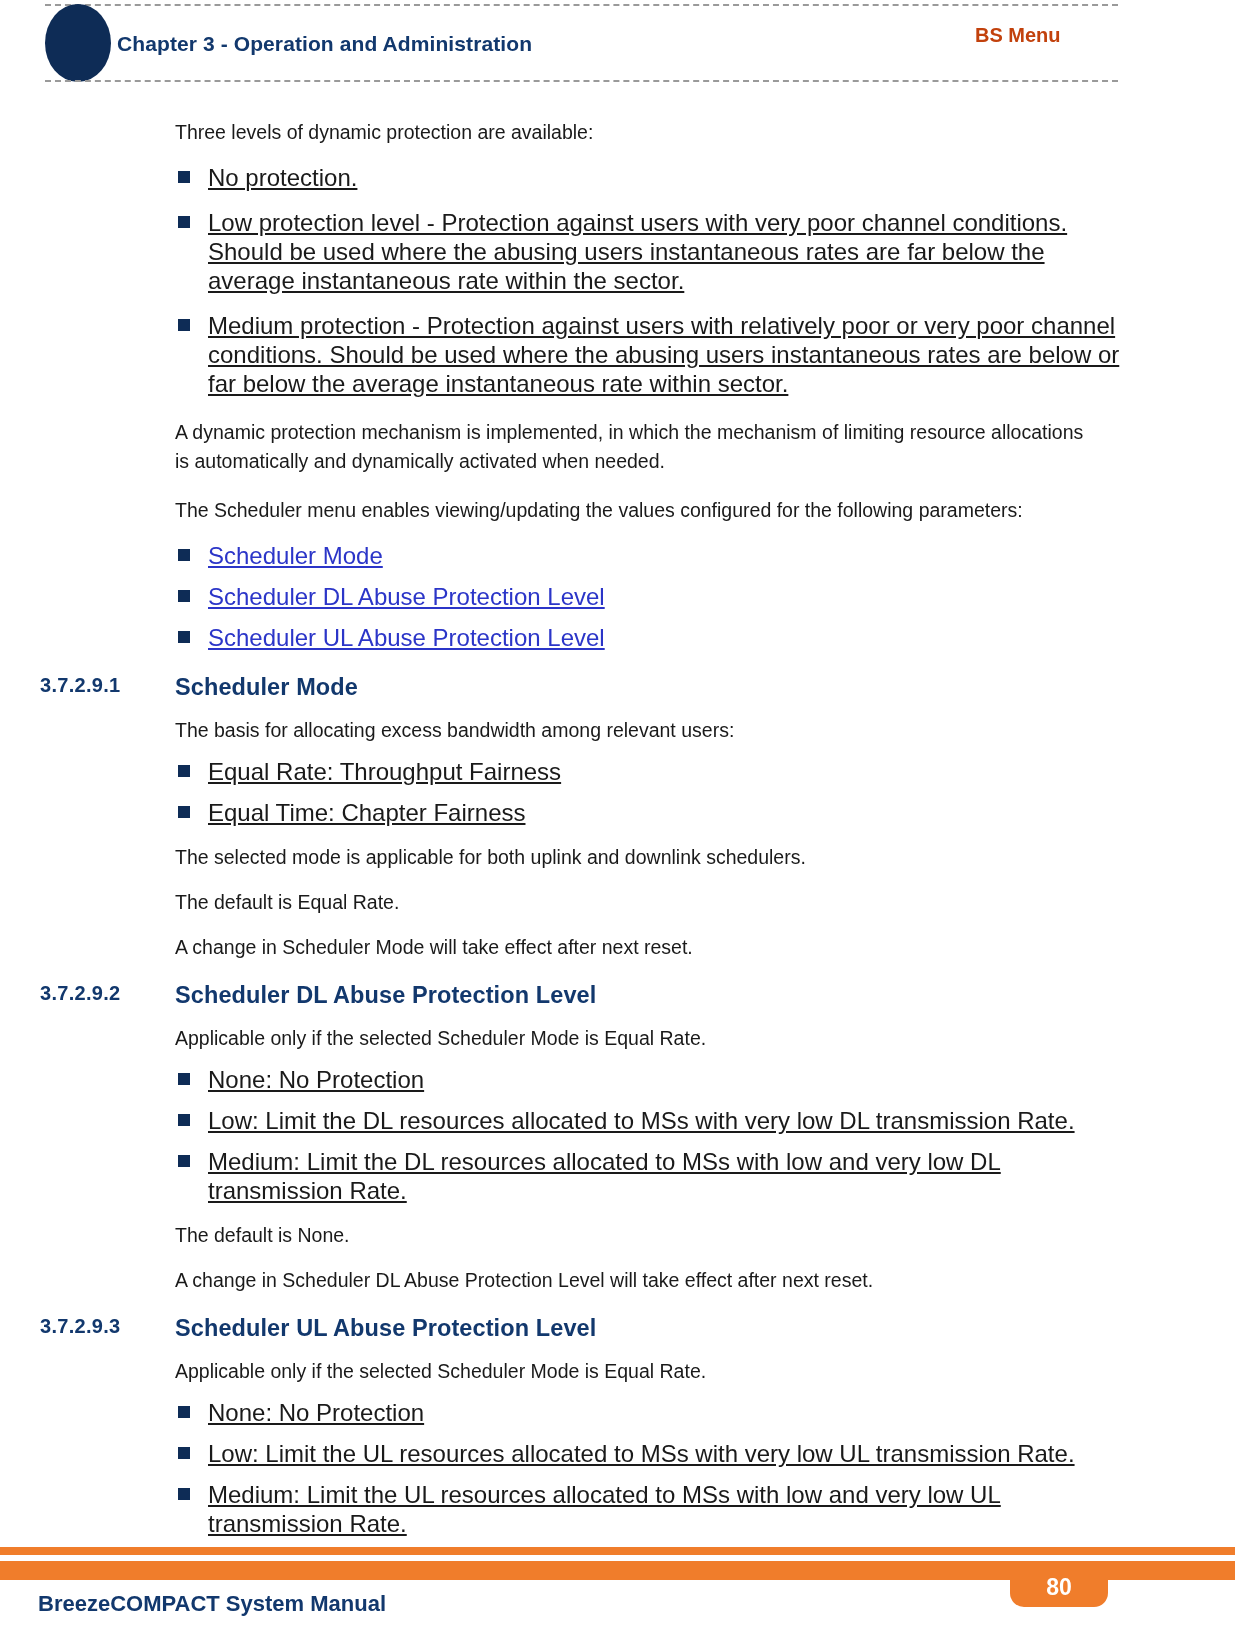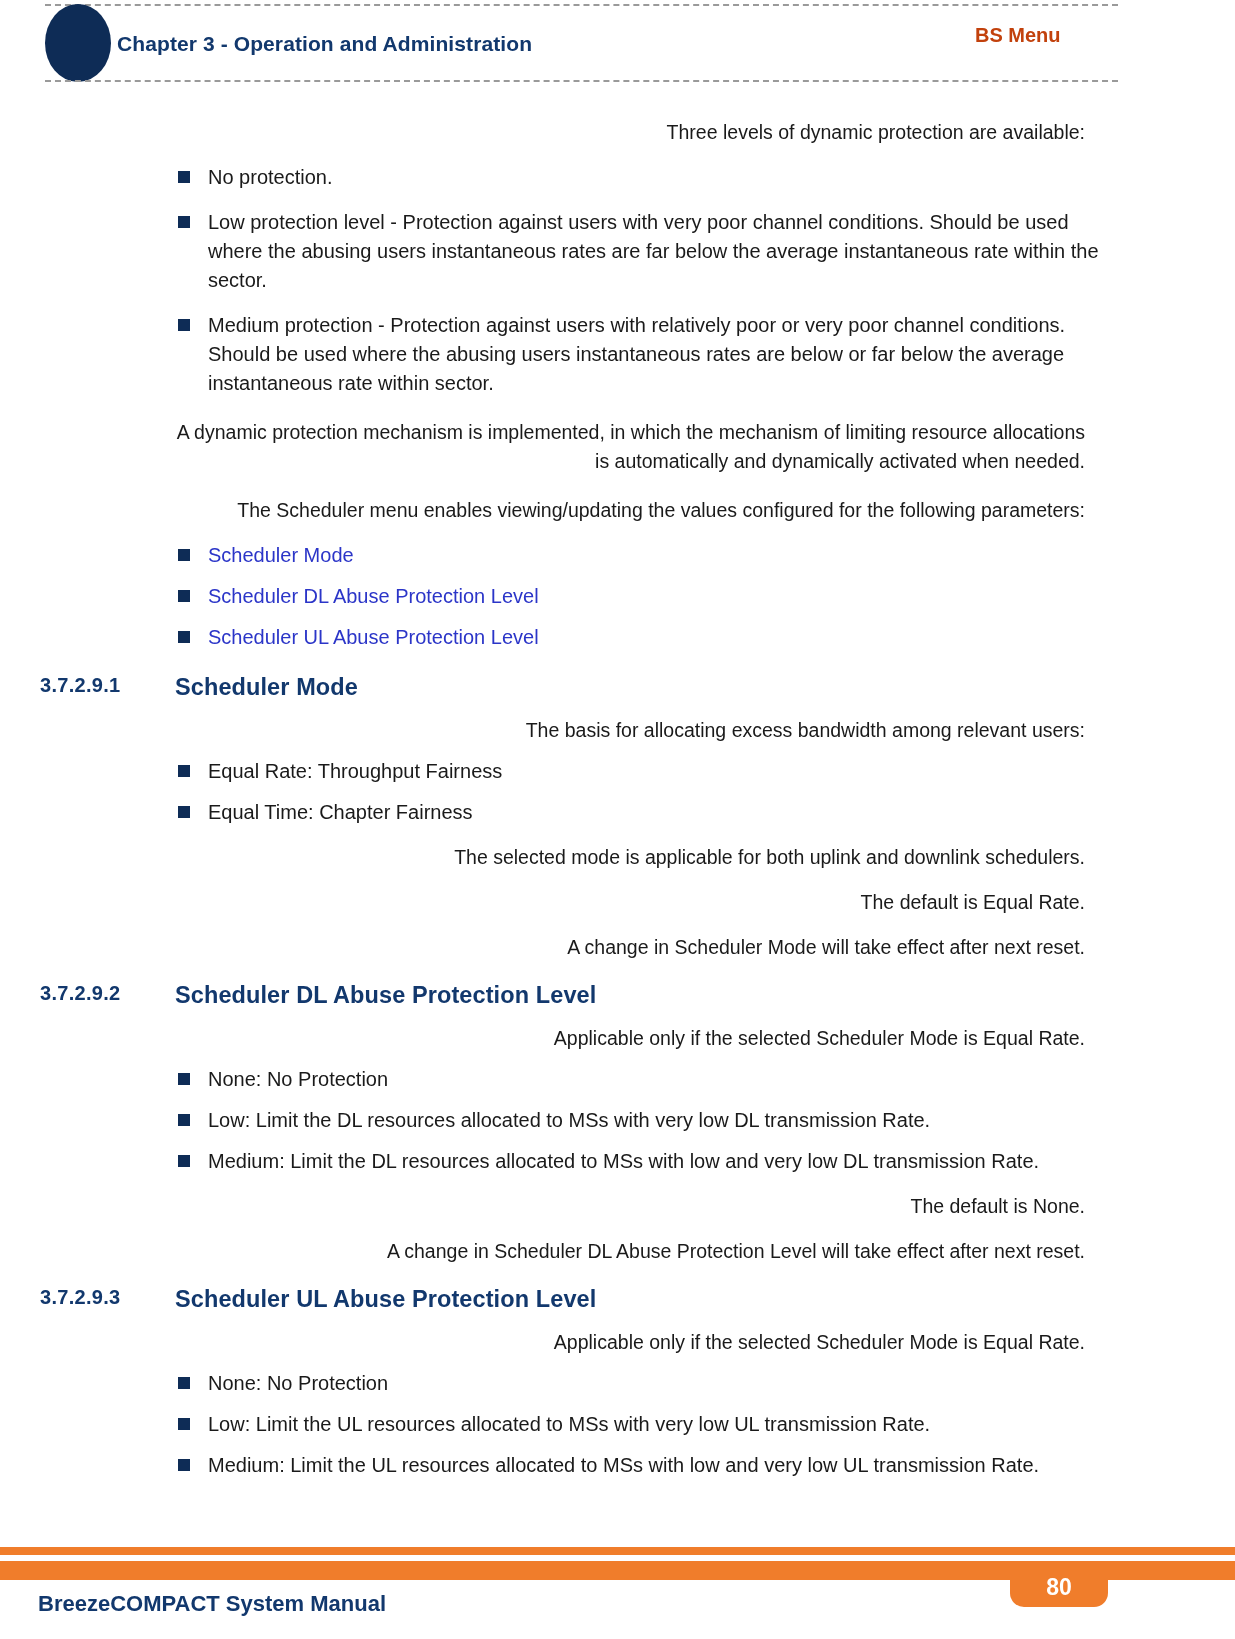--- a/index.html
+++ b/index.html
@@ -70,35 +70,35 @@
     left: 0;
     width: 1235px;
   }
 
   .para {
     margin: 0;
     padding: 0;
     color: #1a1a1a;
     font-size: 19.5px;
     line-height: 29px;
-    text-align: right;
   }
   .para-row {
     padding-left: 175px;
     padding-right: 150px;
   }
 
   
   .bullet-item {
     position: relative;
     padding-left: 208px;
     padding-right: 112px;
     color: #1a1a1a;
-    font-size: 20px;
+    font-size: 24px;
     line-height: 29px;
+    text-decoration: underline;
   }
   .bullet-item .sq {
     position: absolute;
     left: 178px;
     top: 8px;
     width: 12px;
     height: 12px;
     background: #0e2c56;
   }
   .bullet-item.link-item { color: #2b35c8; }

